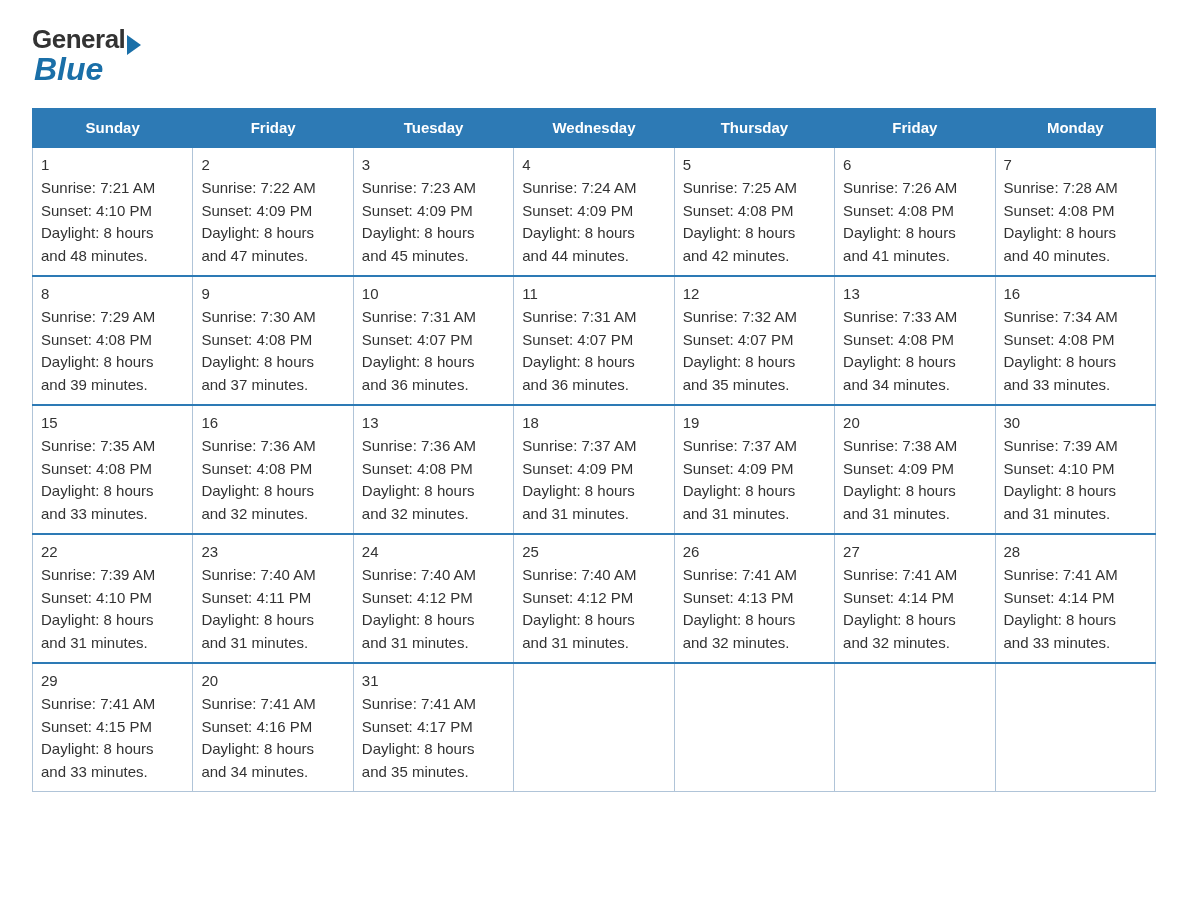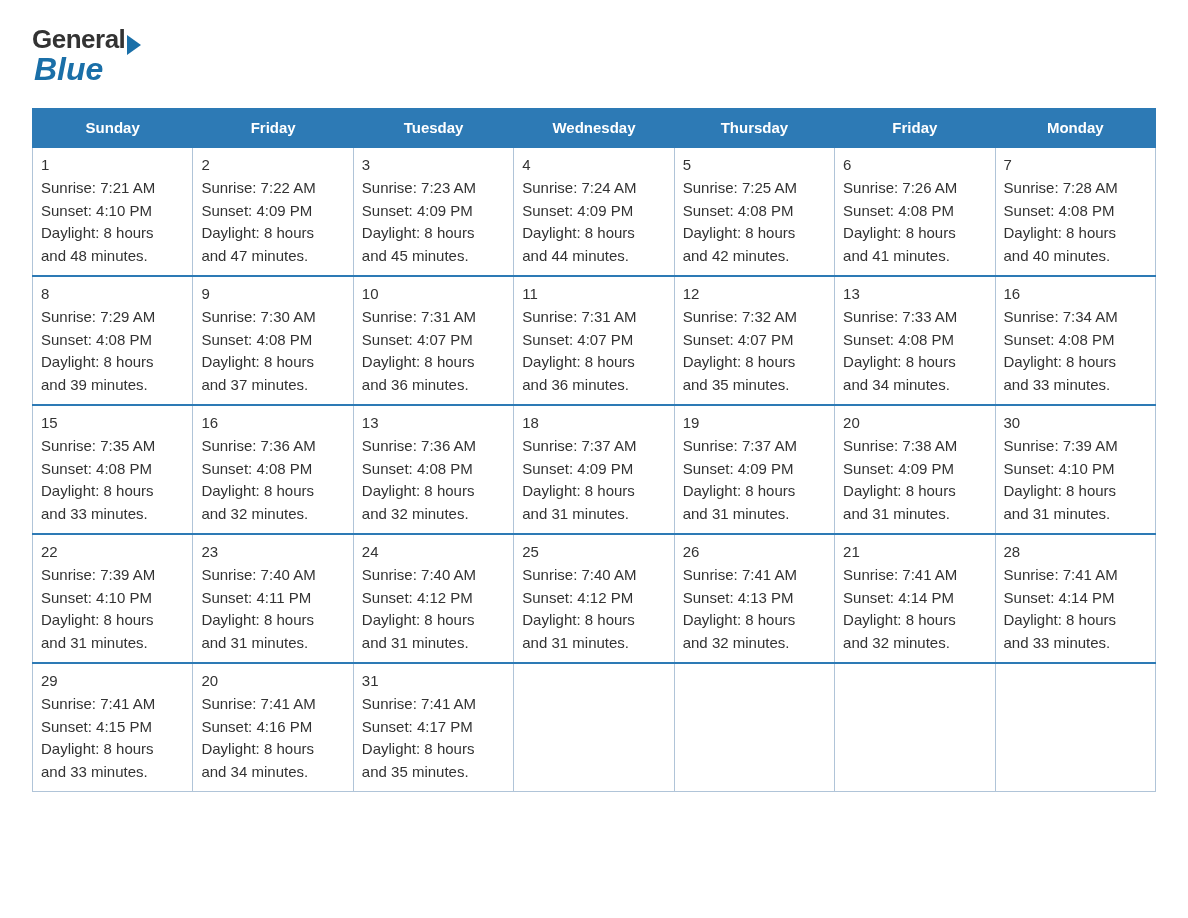--- a/index.html
+++ b/index.html
@@ -371,21 +371,21 @@
         <td>
         <span class="day-num">26</span>
         <div class="day-info">
           Sunrise: 7:41 AM<br>
           Sunset: 4:13 PM<br>
           Daylight: 8 hours<br>
           and 32 minutes.
         </div>
       </td>
         <td>
-        <span class="day-num">21</span>
+        <span class="day-num">27</span>
         <div class="day-info">
           Sunrise: 7:41 AM<br>
           Sunset: 4:14 PM<br>
           Daylight: 8 hours<br>
           and 32 minutes.
         </div>
       </td>
         <td>
         <span class="day-num">28</span>
         <div class="day-info">

